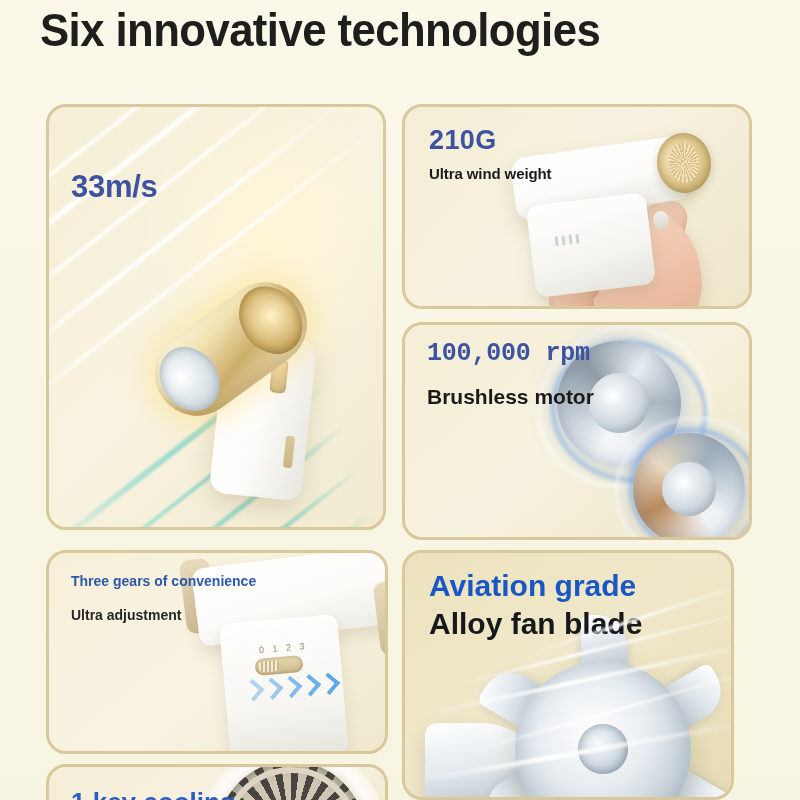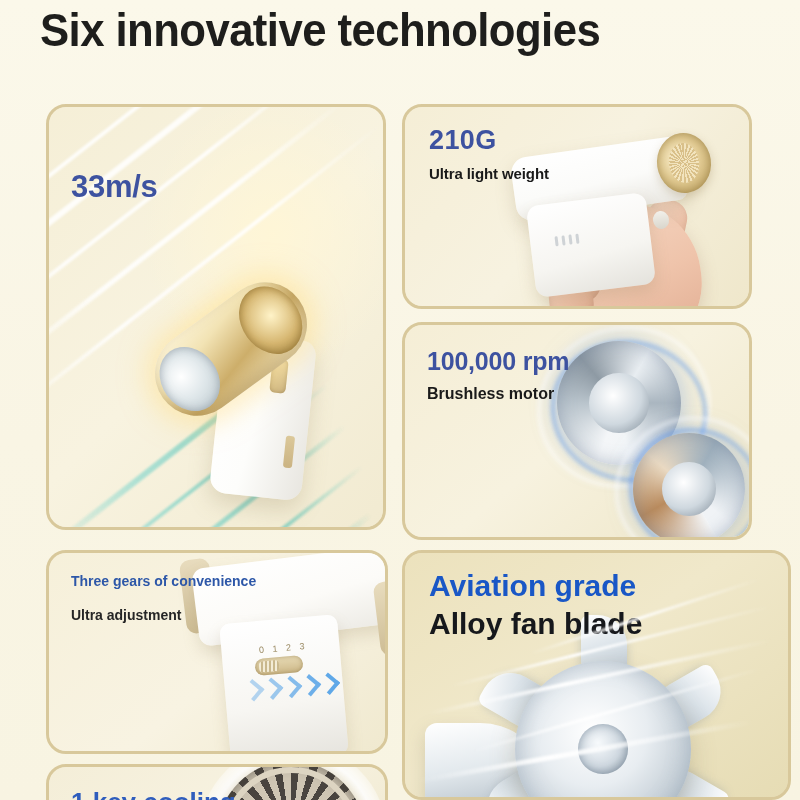--- a/index.html
+++ b/index.html
@@ -54,21 +54,21 @@
     inset: 0;
     overflow: hidden;
     border-radius: 17px;
   }
 
   
   #card-wind     { left: 46px;  top: 104px; width: 340px; height: 426px; }
   #card-weight   { left: 402px; top: 104px; width: 350px; height: 205px; }
   #card-motor    { left: 402px; top: 322px; width: 350px; height: 218px; }
   #card-gears    { left: 46px;  top: 550px; width: 342px; height: 204px; }
-  #card-blade    { left: 402px; top: 550px; width: 389px; height: 250px;
+  #card-blade    { left: 402px; top: 550px; width: 332px; height: 250px;
                    background: linear-gradient(150deg,#efe6c6 0%, #f1e9cf 40%, #e9dfbc 100%); }
   #card-cooling  { left: 46px;  top: 764px; width: 342px; height: 120px; }
 
   
   .hl {
     position: absolute;
     z-index: 6;
     font-weight: 700;
     color: #3d52a0;
     white-space: nowrap;
@@ -80,22 +80,22 @@
     color: #1a1a1a;
     white-space: nowrap;
   }
 
   #card-wind .hl   { left: 22px; top: 14px;  font-size: 31px; letter-spacing: -.3px; margin-top: 48px; }
   #card-wind .sub  { left: 22px; top: 56px;  font-size: 21px; letter-spacing: -.2px; }
 
   #card-weight .hl  { left: 24px; top: 18px; font-size: 27px; letter-spacing: .4px; }
   #card-weight .sub { left: 24px; top: 58px; font-size: 15px; letter-spacing: -.1px; }
 
-  #card-motor .hl   { left: 22px; top: 22px; font-size: 25px; letter-spacing: -.2px; }
-  #card-motor .sub  { left: 22px; top: 60px; font-size: 16px; }
+  #card-motor .hl   { left: 22px; top: 14px; font-size: 25px; letter-spacing: -.2px; font-family: Liberation Mono, monospace; }
+  #card-motor .sub  { left: 22px; top: 60px; font-size: 21px; }
 
   #card-gears .hl   { left: 22px; top: 20px; font-size: 14px; color: #2d57a8; }
   #card-gears .sub  { left: 22px; top: 54px; font-size: 14px; font-weight: 700; color: #262626; }
 
   #card-blade .hl   { left: 24px; top: 16px; font-size: 30px; color: #1957c6; }
   #card-blade .sub  { left: 24px; top: 54px; font-size: 30px; color: #16181c; }
 
   #card-cooling .hl { left: 22px; top: 20px; font-size: 26px; color: #2f5dbd; }
 
   
@@ -487,21 +487,21 @@
         <i></i>
           <i></i>
           <i></i>
           <i></i>
       </div>
       <div class="hand-palm"></div>
       <div class="finger f1"></div>
       <div class="finger f2"></div>
     </div>
     <div class="hl">210G</div>
-    <div class="sub">Ultra light weight</div>
+    <div class="sub">Ultra wind weight</div>
   </div>
 
   <div class="card" id="card-motor">
     <div class="card-inner">
       <div class="motor-scene"></div>
       <div class="swirl sw1"></div>
       <div class="swirl blue sw2"></div>
       <div class="rotor rotor-a"></div>
       <div class="swirl sw3"></div>
       <div class="swirl blue sw4"></div>

